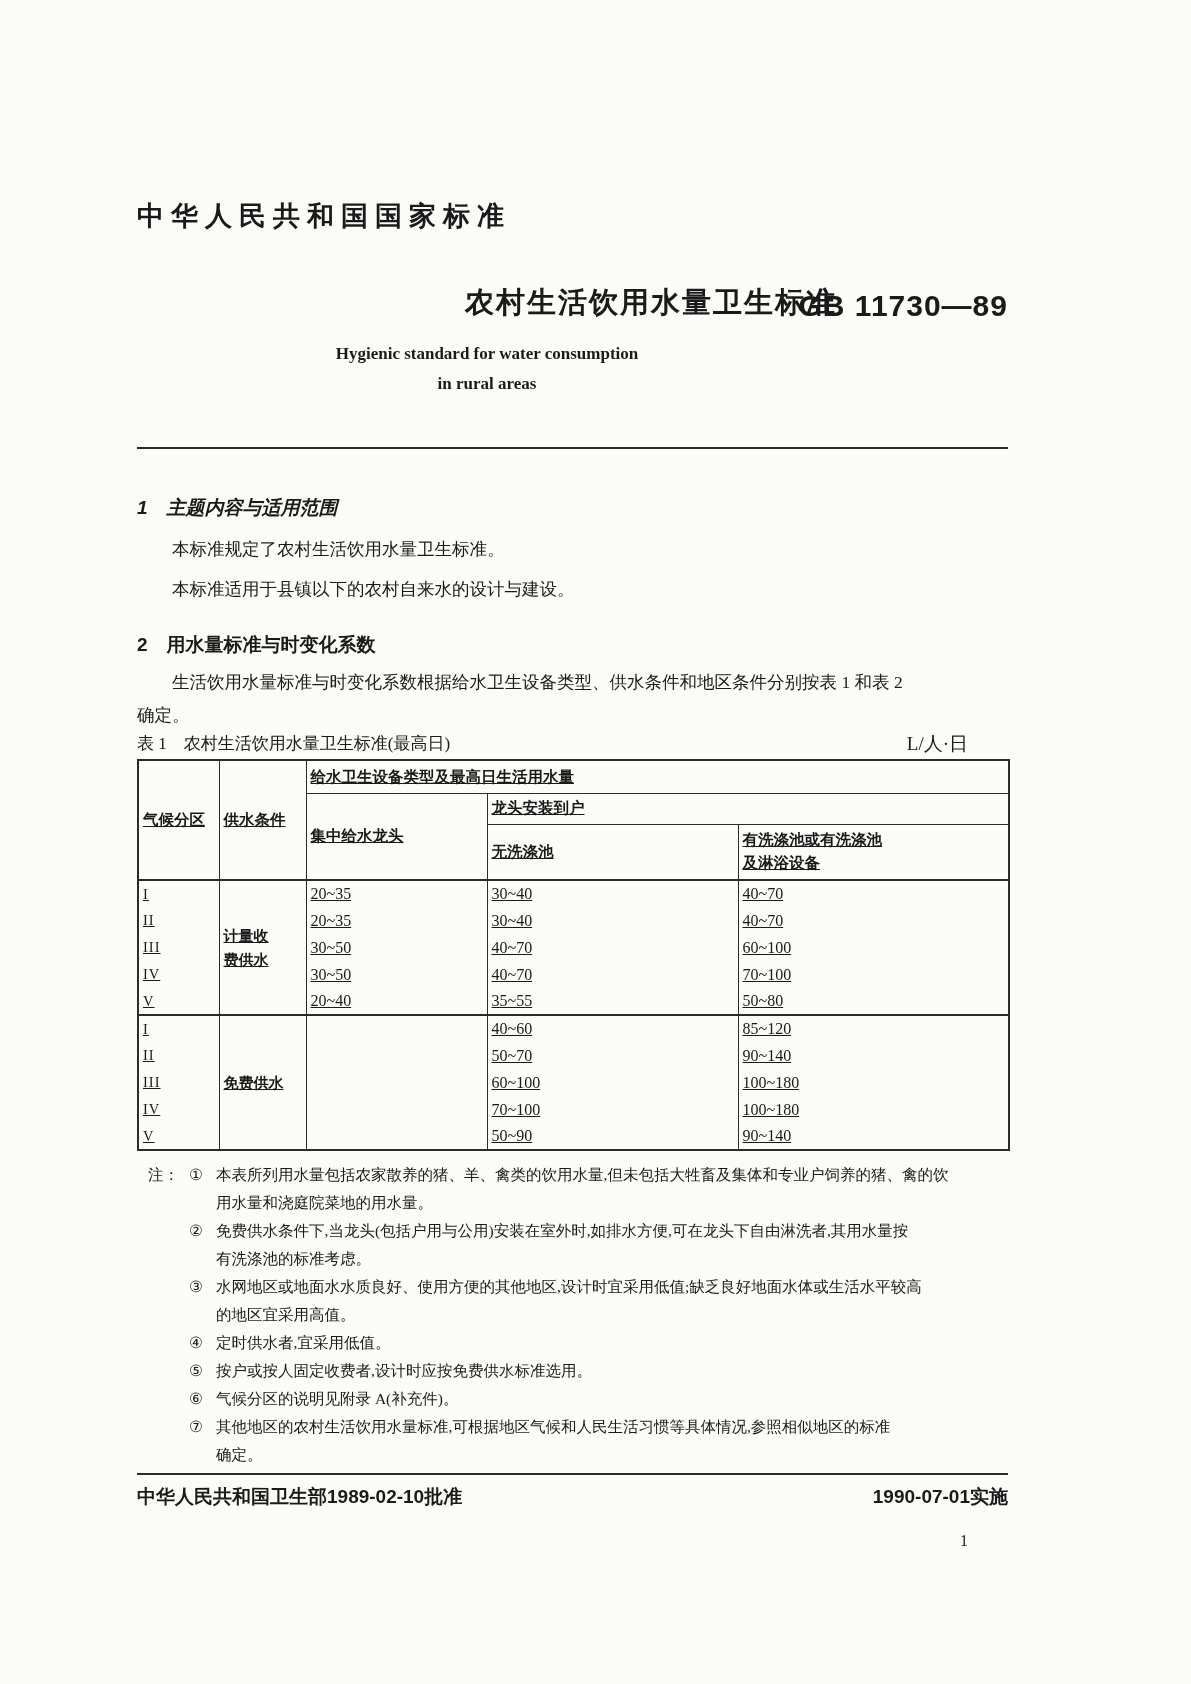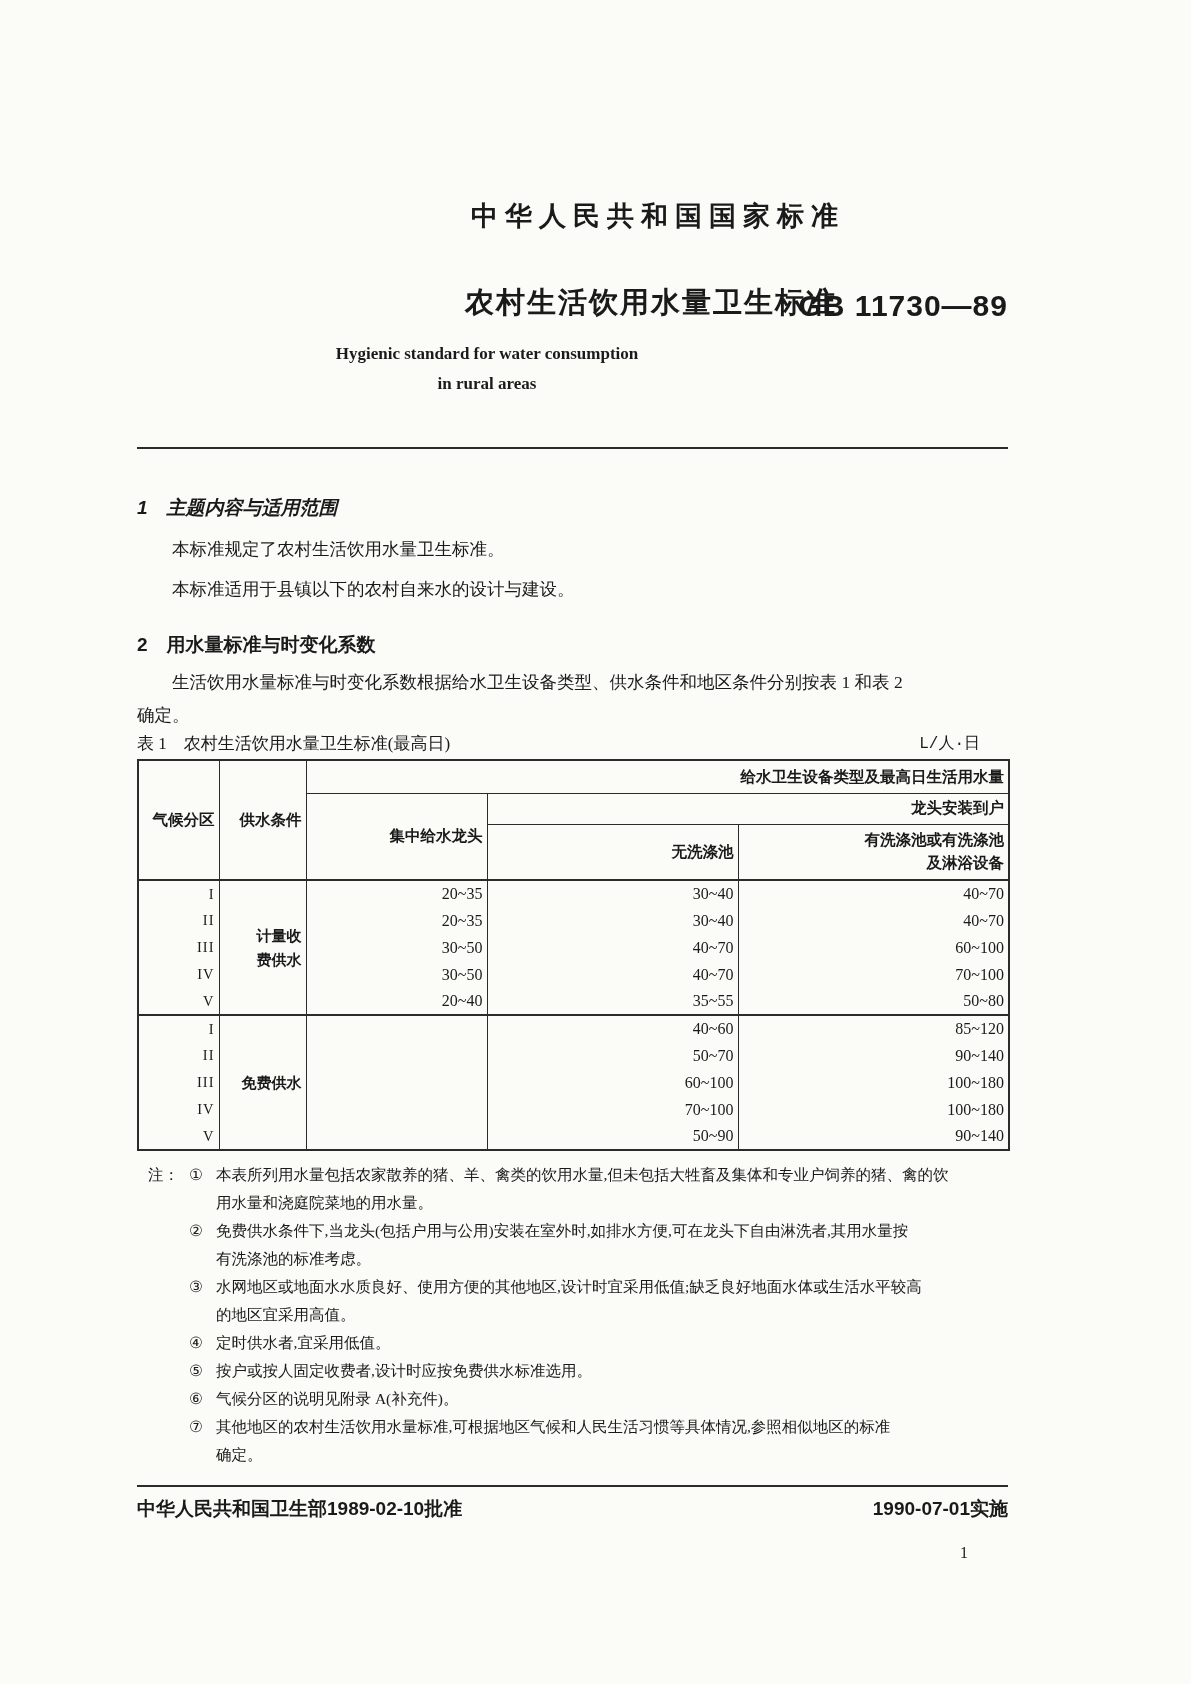--- a/index.html
+++ b/index.html
@@ -14,22 +14,22 @@
     overflow: hidden;
   }
   .doc {
     width: 871px;
     margin-left: 137px;
   }
   
   .header { position: relative; height: 449px; border-bottom: 2px solid #2b2b2b; }
   .header-center { position: absolute; left: 0; top: 0; width: 700px; height: 100%; }
   .std-label {
-    position: absolute; top: 198px; left: 8px; width: 100%;
-    text-align: right; font-family: Liberation Sans, sans-serif;
+    position: absolute; top: 198px; left: 0; width: 100%;
+    text-align: left; font-family: Liberation Sans, sans-serif;
     font-weight: bold; font-size: 27px; letter-spacing: 7px; white-space: nowrap;
   }
   .title-cn {
     position: absolute; top: 283px; left: 0; width: 100%;
     text-align: right; font-family: "Liberation Sans", sans-serif;
     font-weight: bold; font-size: 29px; letter-spacing: 2px; white-space: nowrap;
   }
   .gb-no {
     position: absolute; top: 289px; right: 0;
     font-family: "Liberation Sans", sans-serif;
@@ -50,34 +50,35 @@
   .sec-h.second { margin-top: 26px; }
   .para {
     font-size: 17.5px; line-height: 33px; margin-top: 12px;
     text-indent: 2em;
   }
   .para.tight { margin-top: 7px; }
   .para.multiline { white-space: pre-line; margin-top: 8px; }
   
   .caption-row { position: relative; margin-top: 0; height: 24px; line-height: 24px; }
   .caption { text-align: left; font-size: 17px; }
-  .unit { position: absolute; right: 28px; top: 0; font-size: 16px; font-family: Liberation Mono, monospace; }
+  .unit { position: absolute; right: 40px; top: 0; font-size: 19px; }
   
   table.t1 {
     margin-top: 3px; border-collapse: collapse; table-layout: fixed;
     width: 871px; border: 2px solid #2b2b2b;
   }
   .t1 col.c1 { width: 81px; }
   .t1 col.c2 { width: 87px; }
   .t1 col.c3 { width: 181px; }
   .t1 col.c4 { width: 251px; }
   .t1 col.c5 { width: 271px; }
   .t1 th, .t1 td {
-    border: 1px solid #2b2b2b; text-align: right; vertical-align: middle;
+    border: 1px solid #2b2b2b; text-align: left; vertical-align: middle;
     padding: 0 4px;
+    text-decoration: underline;
   }
   .t1 th {
     font-family: "Liberation Sans", sans-serif; font-weight: bold;
     font-size: 15.5px; line-height: 1.45;
   }
   .t1 tr.hr1 th { height: 33px; }
   .t1 tr.hr2 th { height: 31px; }
   .t1 tr.hr3 th { height: 56px; border-bottom: 2px solid #2b2b2b; }
   .t1 td { font-size: 16px; height: 27px; border-top: none; border-bottom: none; }
   .t1 tbody tr.group-start td { border-top: 2px solid #2b2b2b; }
@@ -89,21 +90,21 @@
   .pre { white-space: pre-line; }
   
   .notes { display: flex; margin-top: 10px; font-size: 15.5px; line-height: 28px; }
   .notes-label { width: 52px; padding-left: 11px; flex-shrink: 0; }
   .note-items { flex: 1; }
   .note { display: flex; }
   .note .num { width: 27px; flex-shrink: 0; }
   .note .text { flex: 1; white-space: pre-line; }
   
   .footer {
-    margin-top: 16px; border-top: 2px solid #2b2b2b; padding-top: 9px;
+    margin-top: 4px; border-top: 2px solid #2b2b2b; padding-top: 9px;
     display: flex; justify-content: space-between;
     font-family: "Liberation Sans", sans-serif; font-weight: bold; font-size: 19px;
   }
   .page-num {
     margin-top: 22px; text-align: right; padding-right: 40px;
     font-size: 16px;
   }
 </style>
 </head>
 <body>

